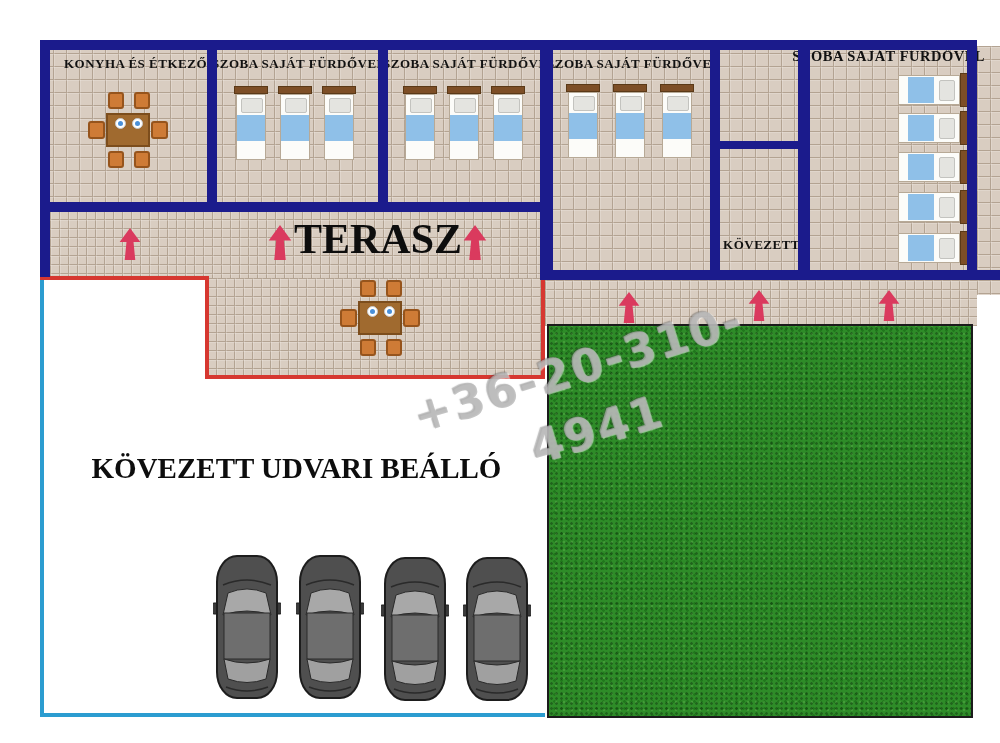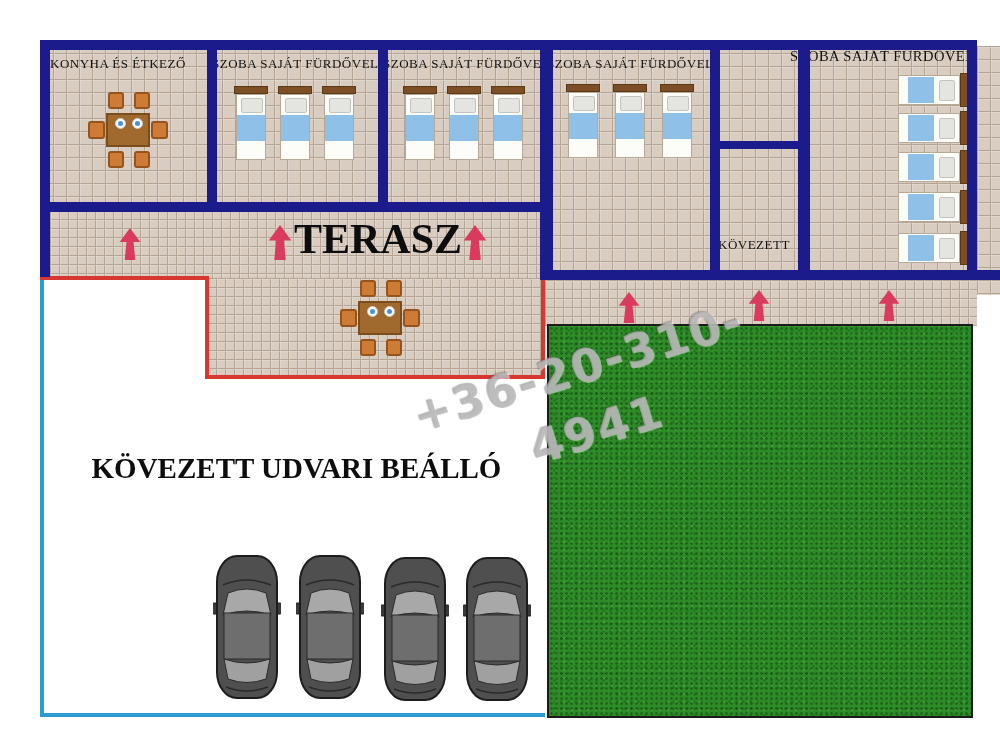--- a/index.html
+++ b/index.html
@@ -23,22 +23,22 @@
       radial-gradient(circle, rgba(0,70,0,.30) 1px, transparent 1.6px);
     background-size:5px 5px,8px 8px,7px 7px;
     background-position:0 0,3px 4px,2px 1px;}
 
   
   .wall{position:absolute;background:#1b1b8c;z-index:5;}
   .redline{position:absolute;background:#d63730;z-index:4;}
   .cyanline{position:absolute;background:#2b9cd0;z-index:4;}
 
   
-  .room-label{position:absolute;z-index:3;font-weight:normal;color:#111;
-    white-space:nowrap;text-align:left;letter-spacing:.5px;}
+  .room-label{position:absolute;z-index:3;font-weight:bold;color:#111;
+    white-space:nowrap;text-align:right;letter-spacing:.5px;}
   .big-label{position:absolute;z-index:3;font-weight:bold;color:#0d0d0d;
     white-space:nowrap;text-align:center;}
 
   
   .arrow-up{position:absolute;z-index:3;background:#da3a5e;
     clip-path:polygon(50% 0%,97% 44%,66% 44%,74% 100%,26% 100%,34% 44%,3% 44%);}
 
   
   .bed-v{position:absolute;width:34px;height:74px;z-index:2;}
   .bed-v .head{position:absolute;top:0;left:0;right:0;height:8px;background:#7d4e26;border:1px solid #5a3917;box-sizing:border-box;}

